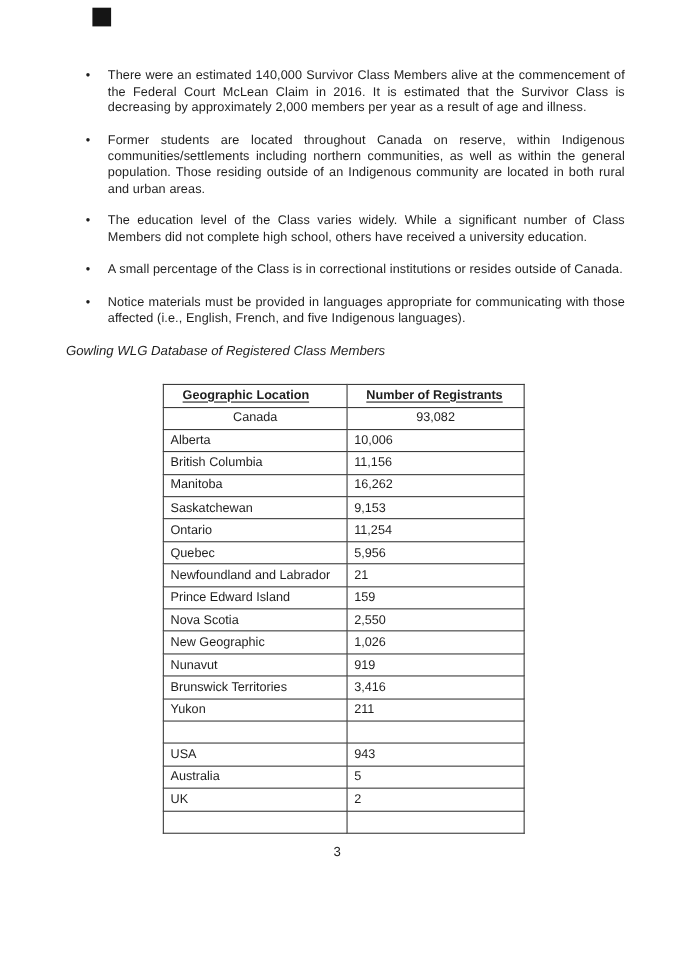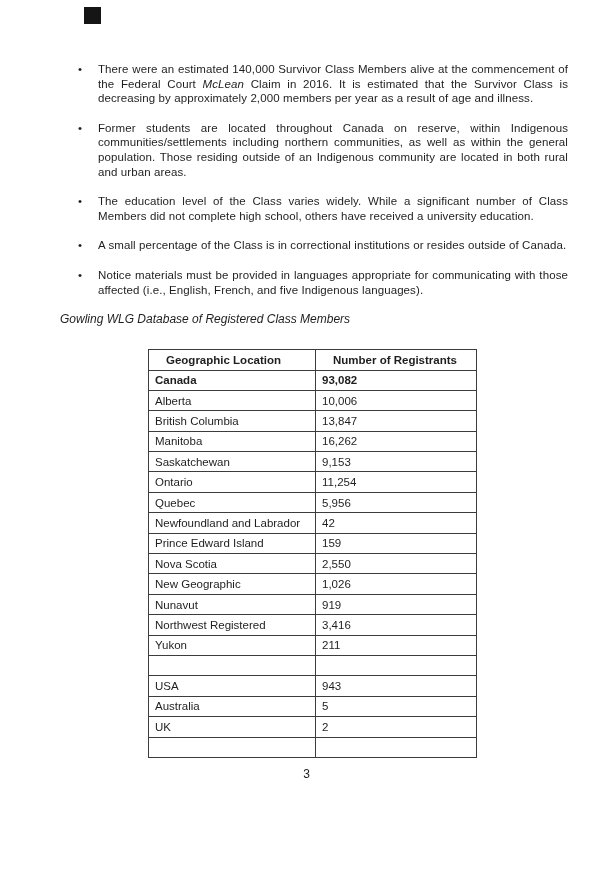--- a/index.html
+++ b/index.html
@@ -36,21 +36,21 @@
   }
   .bullet-marker {
     width: 20px;
     flex: 0 0 20px;
     font-size: 11.5px;
   }
   .bullet-text {
     flex: 1 1 auto;
     text-align: justify;
   }
-  .bullet-text .ital { font-style: italic; }
+  .bullet-text .ital { }
   .section-heading {
     margin-left: 60px;
     margin-top: 0;
     font-size: 12px;
     font-style: italic;
     line-height: 15px;
   }
   table.reg-table {
     margin-top: 22px;
     margin-left: 148px;
@@ -66,24 +66,25 @@
     text-align: left;
     vertical-align: middle;
     padding: 1px 6px;
     height: 20.4px;
     line-height: 14px;
     white-space: nowrap;
     overflow: hidden;
   }
   .reg-table th {
     font-weight: bold;
+    text-decoration: underline;
     text-underline-offset: 2px;
     padding-left: 17px;
   }
-  .reg-table tr.bold-row td { font-weight: bold; }
+  .reg-table tr.bold-row td { font-weight: normal; text-align: center; }
   .page-number {
     margin-top: 9px;
     text-align: center;
     font-size: 12px;
   }
 </style>
 </head>
 <body>
 
 <div class="page">
@@ -133,60 +134,60 @@
         <tr class="bold-row">
           <td>Canada</td>
           <td>93,082</td>
         </tr>
         <tr>
           <td>Alberta</td>
           <td>10,006</td>
         </tr>
         <tr>
           <td>British Columbia</td>
-          <td>13,847</td>
+          <td>11,156</td>
         </tr>
         <tr>
           <td>Manitoba</td>
           <td>16,262</td>
         </tr>
         <tr>
           <td>Saskatchewan</td>
           <td>9,153</td>
         </tr>
         <tr>
           <td>Ontario</td>
           <td>11,254</td>
         </tr>
         <tr>
           <td>Quebec</td>
           <td>5,956</td>
         </tr>
         <tr>
           <td>Newfoundland and Labrador</td>
-          <td>42</td>
+          <td>21</td>
         </tr>
         <tr>
           <td>Prince Edward Island</td>
           <td>159</td>
         </tr>
         <tr>
           <td>Nova Scotia</td>
           <td>2,550</td>
         </tr>
         <tr>
           <td>New Geographic</td>
           <td>1,026</td>
         </tr>
         <tr>
           <td>Nunavut</td>
           <td>919</td>
         </tr>
         <tr>
-          <td>Northwest Registered</td>
+          <td>Brunswick Territories</td>
           <td>3,416</td>
         </tr>
         <tr>
           <td>Yukon</td>
           <td>211</td>
         </tr>
         <tr>
           <td></td>
           <td></td>
         </tr>

